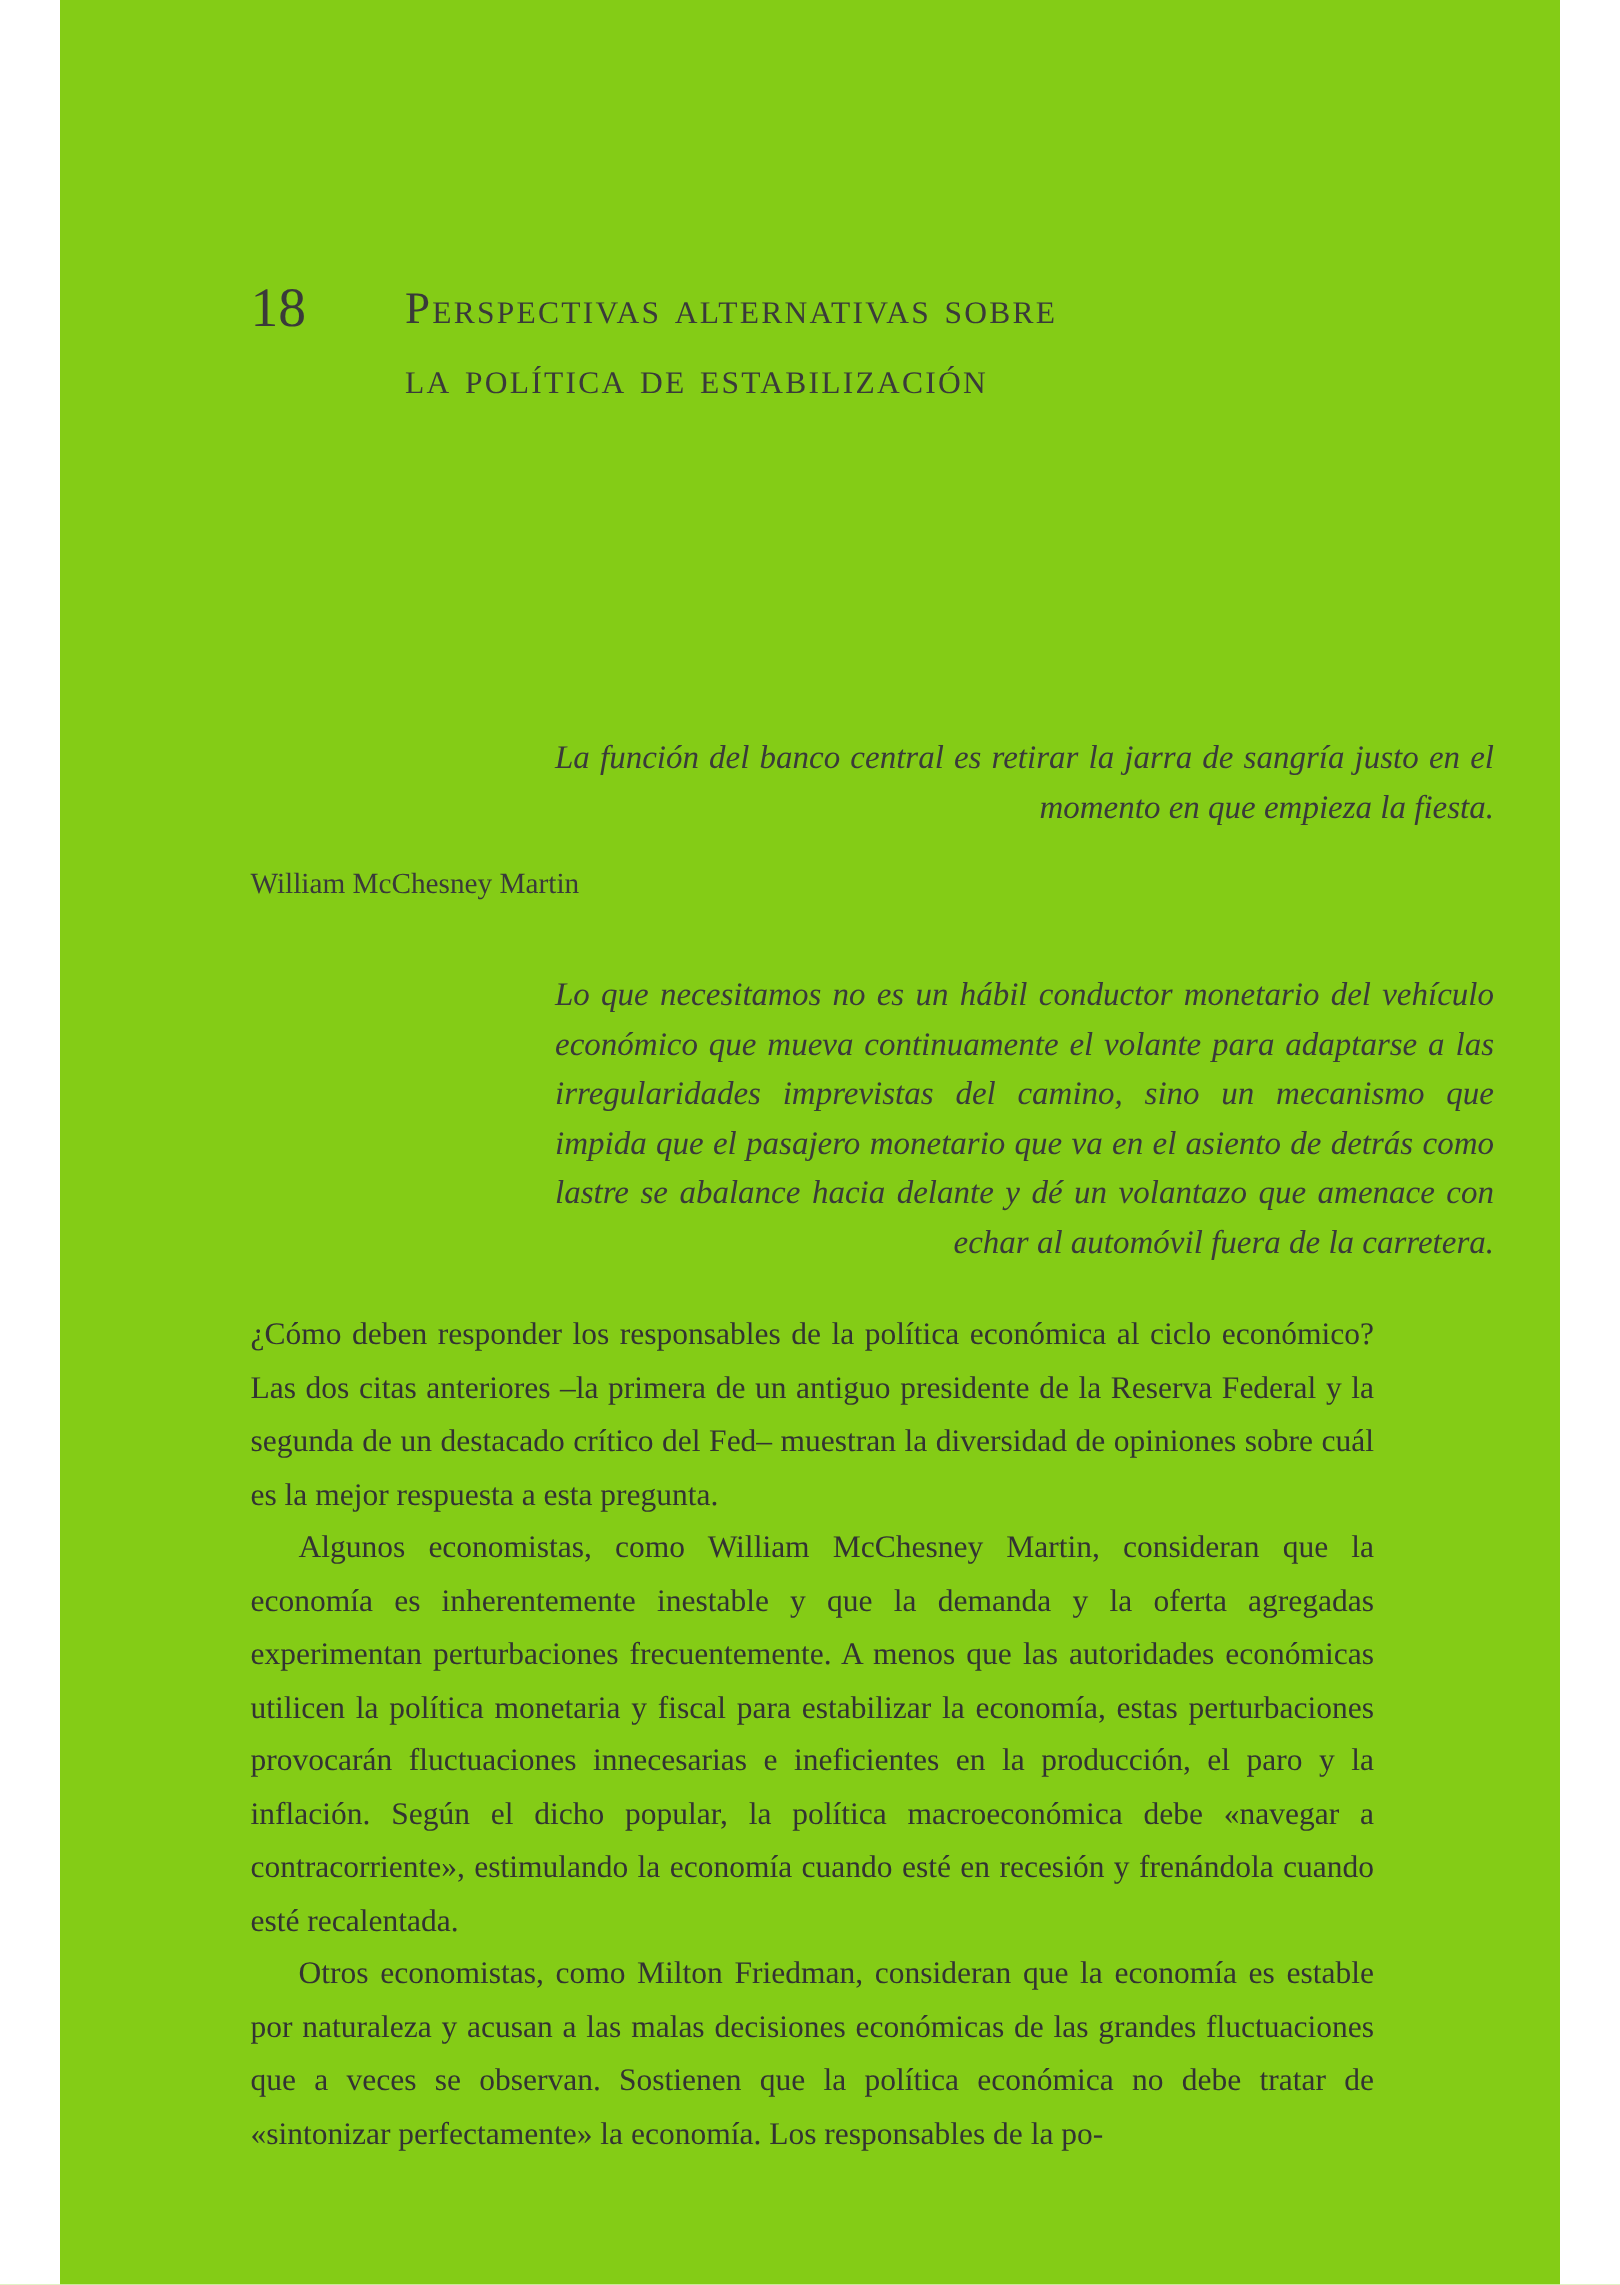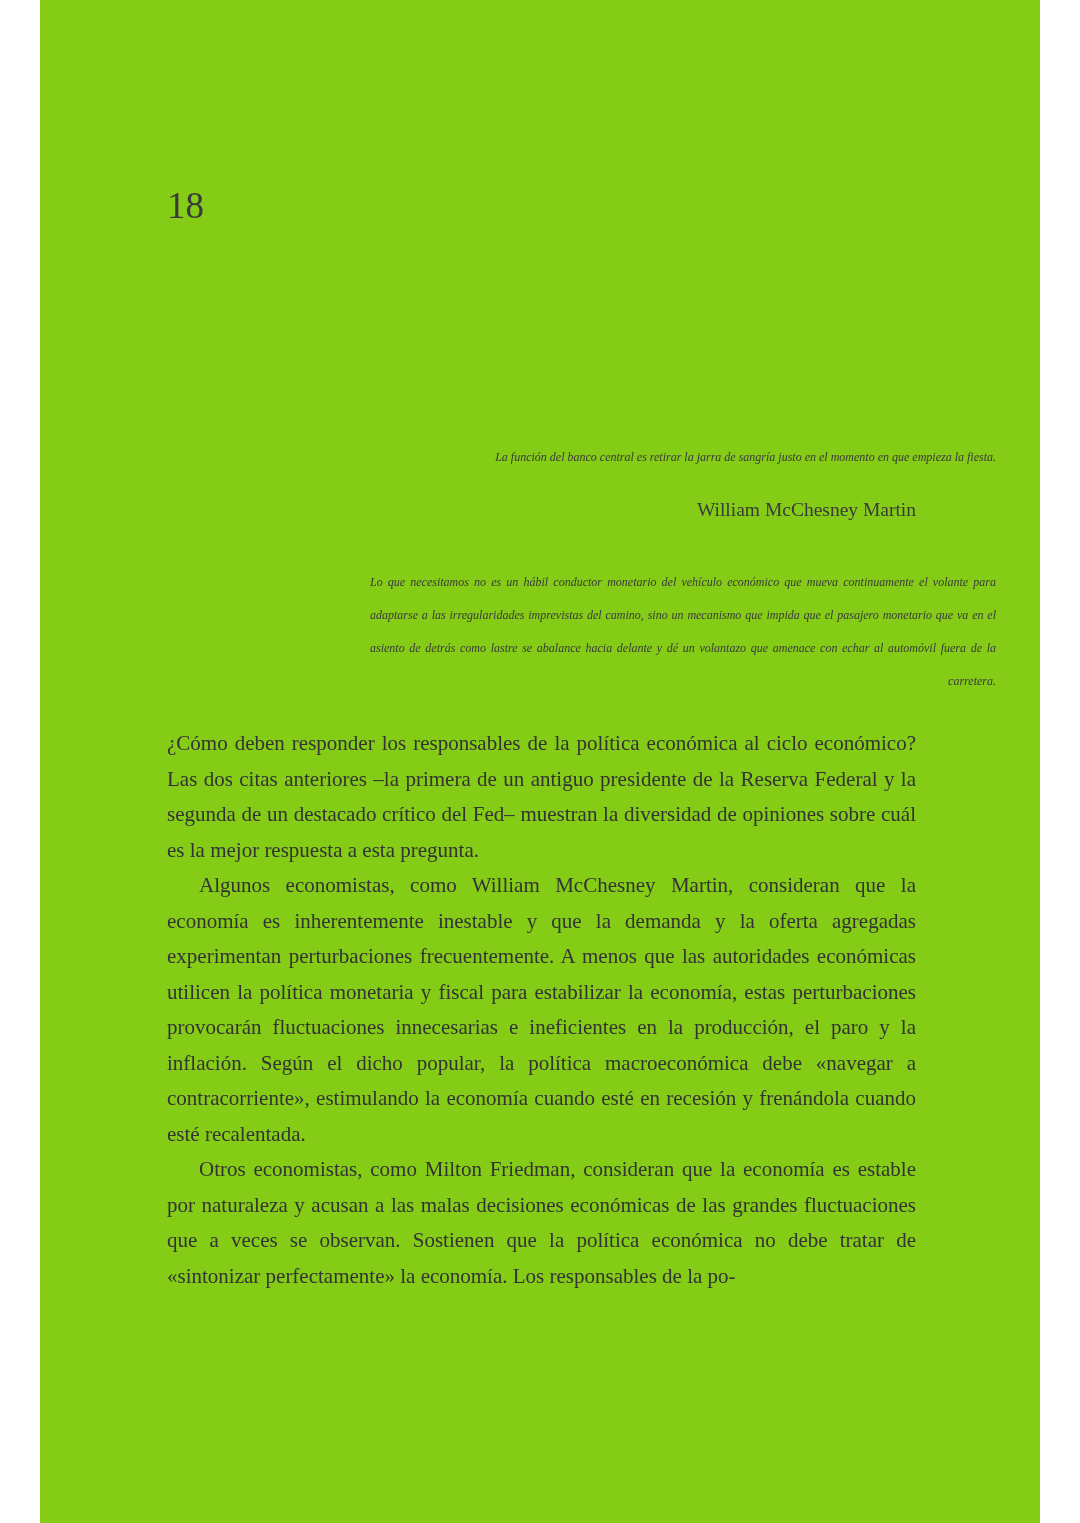--- a/index.html
+++ b/index.html
@@ -48,29 +48,29 @@
     margin-top: 212px;
   }
   .epigraph {
     margin: 0 0 0 203px;
     width: 626px;
     box-sizing: border-box;
   }
   .epigraph p {
     margin: 0;
     font-style: italic;
-    font-size: 12px;
+    font-size: 22px;
     line-height: 33px;
     text-align: justify;
     text-align-last: right;
     color: #3a3a3a;
   }
   .attribution {
     margin-top: 24px;
-    text-align: right;
+    text-align: left;
     font-size: 19.5px;
     line-height: 24px;
     color: #3a3a3a;
   }
   .epigraph-gap {
     height: 44px;
   }
 
   
   .body-text {
@@ -87,20 +87,24 @@
     text-indent: 32px;
   }
 </style>
 </head>
 <body>
 
 <div class="page">
 
   <header class="chapter-heading">
     <div class="chapter-number">18</div>
+    <h1 class="chapter-title">
+      <span>Perspectivas alternativas sobre</span><br>
+      <span>la política de estabilización</span>
+    </h1>
   </header>
 
   <section class="epigraphs">
 
     <blockquote class="epigraph">
       <p>La función del banco central es retirar la jarra de sangría justo en el momento en que empieza la fiesta.</p>
     </blockquote>
     <div class="attribution">William McChesney Martin</div>
 
     <div class="epigraph-gap"></div>

